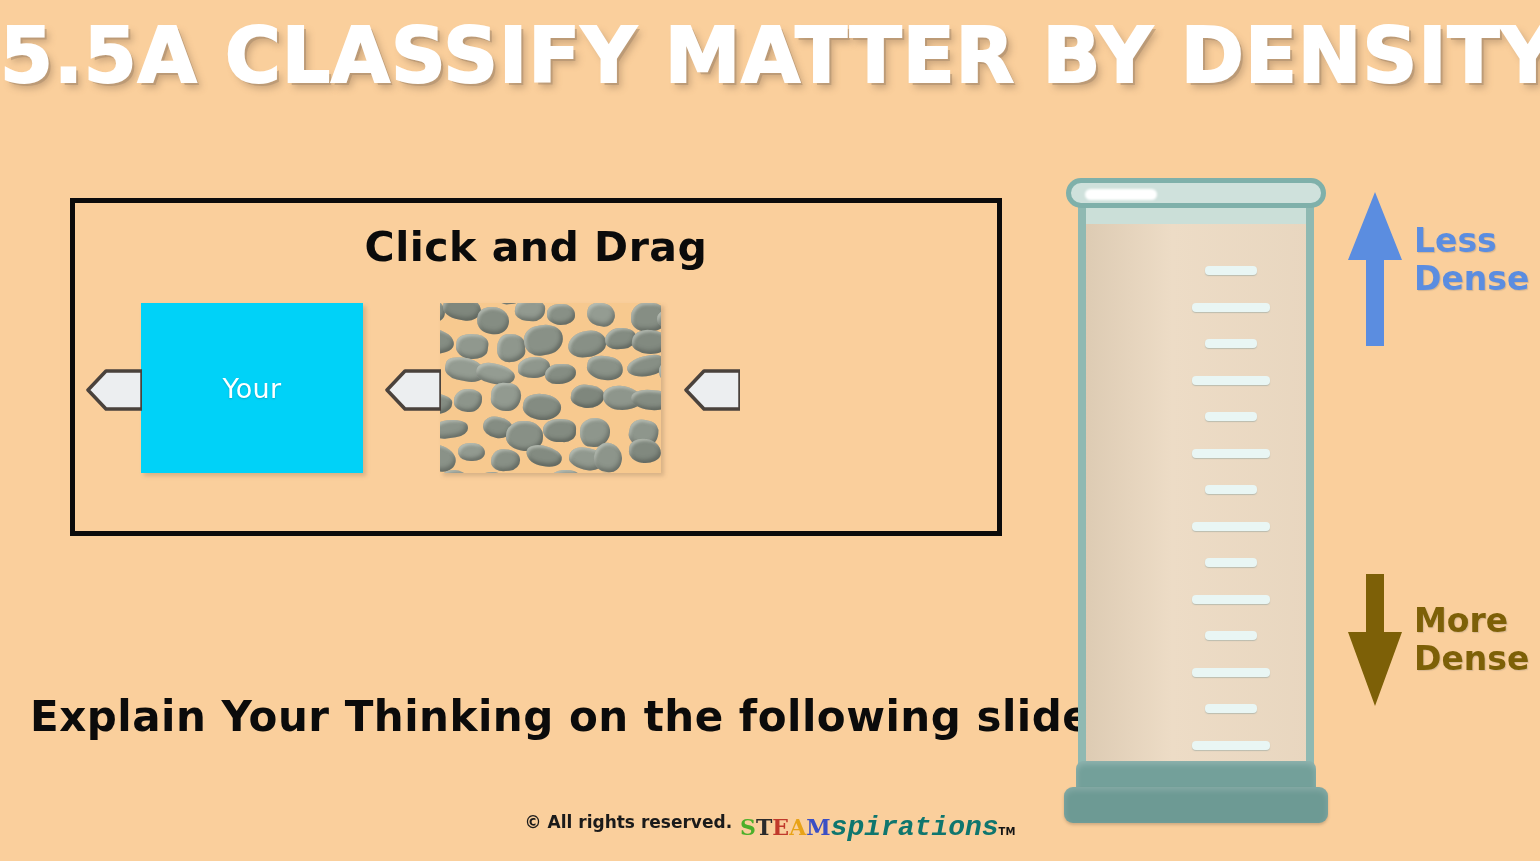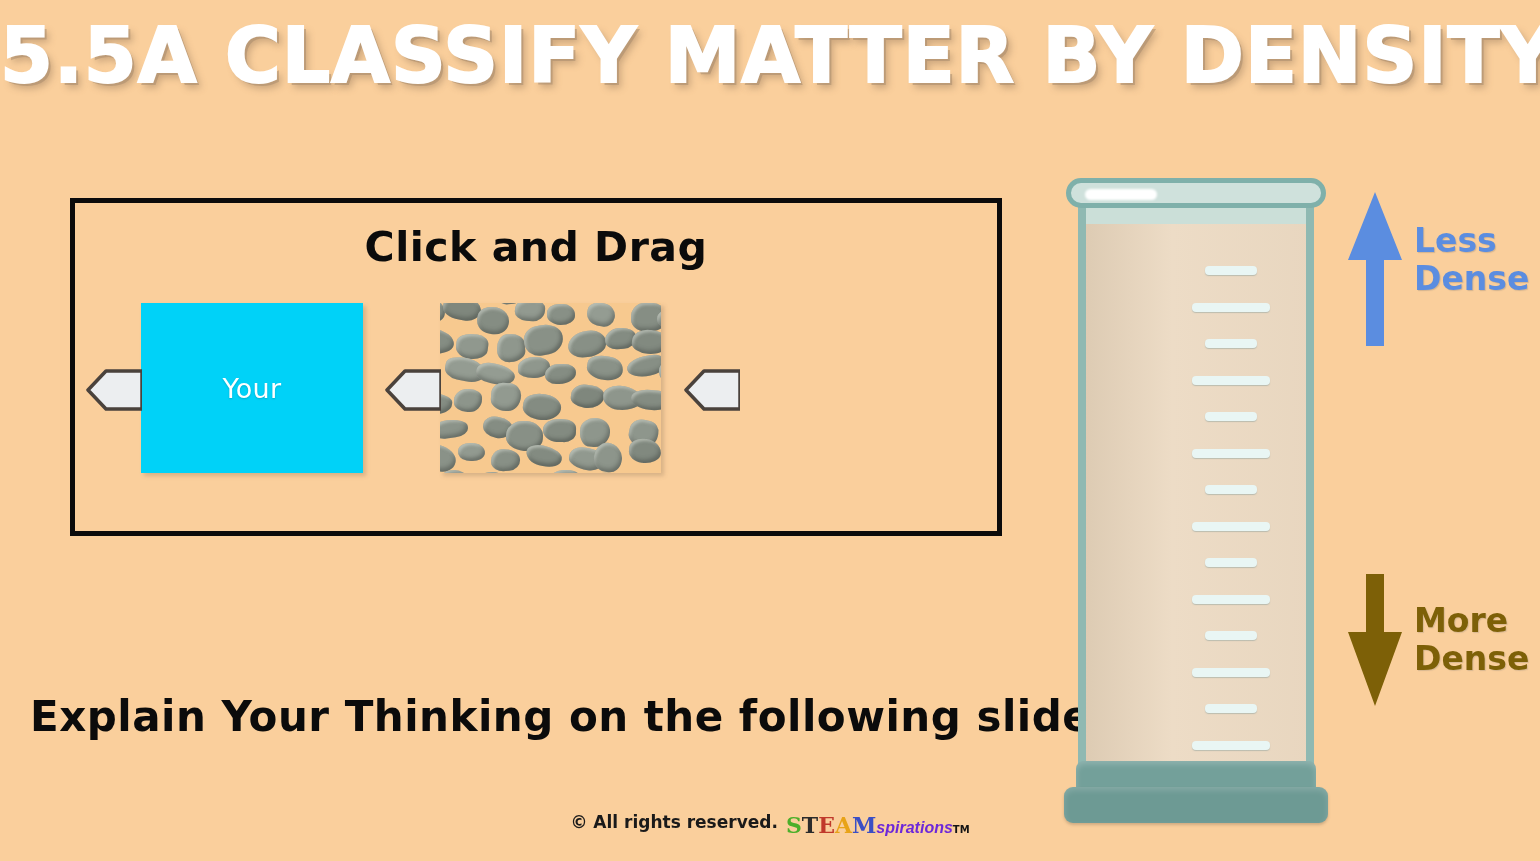--- a/index.html
+++ b/index.html
@@ -300,25 +300,25 @@
   }
   .footer-inner { display: inline-flex; align-items: flex-start; gap: 8px; }
 
   .logo { display: inline-flex; align-items: baseline; font-weight: 700; }
   .logo .l-s { color: #4caf2a; font-size: 22px; font-family: "DejaVu Serif", serif; }
   .logo .l-t { color: #2b2b2b; font-size: 22px; font-family: "DejaVu Serif", serif; }
   .logo .l-e { color: #c0392b; font-size: 22px; font-family: "DejaVu Serif", serif; }
   .logo .l-a { color: #e8a317; font-size: 22px; font-family: "DejaVu Serif", serif; }
   .logo .l-m { color: #3b4fc4; font-size: 22px; font-family: "DejaVu Serif", serif; }
   .logo .l-rest {
-    color: #6d28d9;
-    font-size: 16px;
+    color: #0f766e;
+    font-size: 28px;
     font-style: italic;
     font-weight: 700;
-    font-family: Liberation Sans, sans-serif;
+    font-family: Liberation Mono, monospace;
   }
   .logo .l-tm { color: #141414; font-size: 10px; vertical-align: super; }
 </style>
 </head>
 <body>
 
 <div class="slide">
 
   <div class="title">5.5A Classify Matter by Density</div>
 

